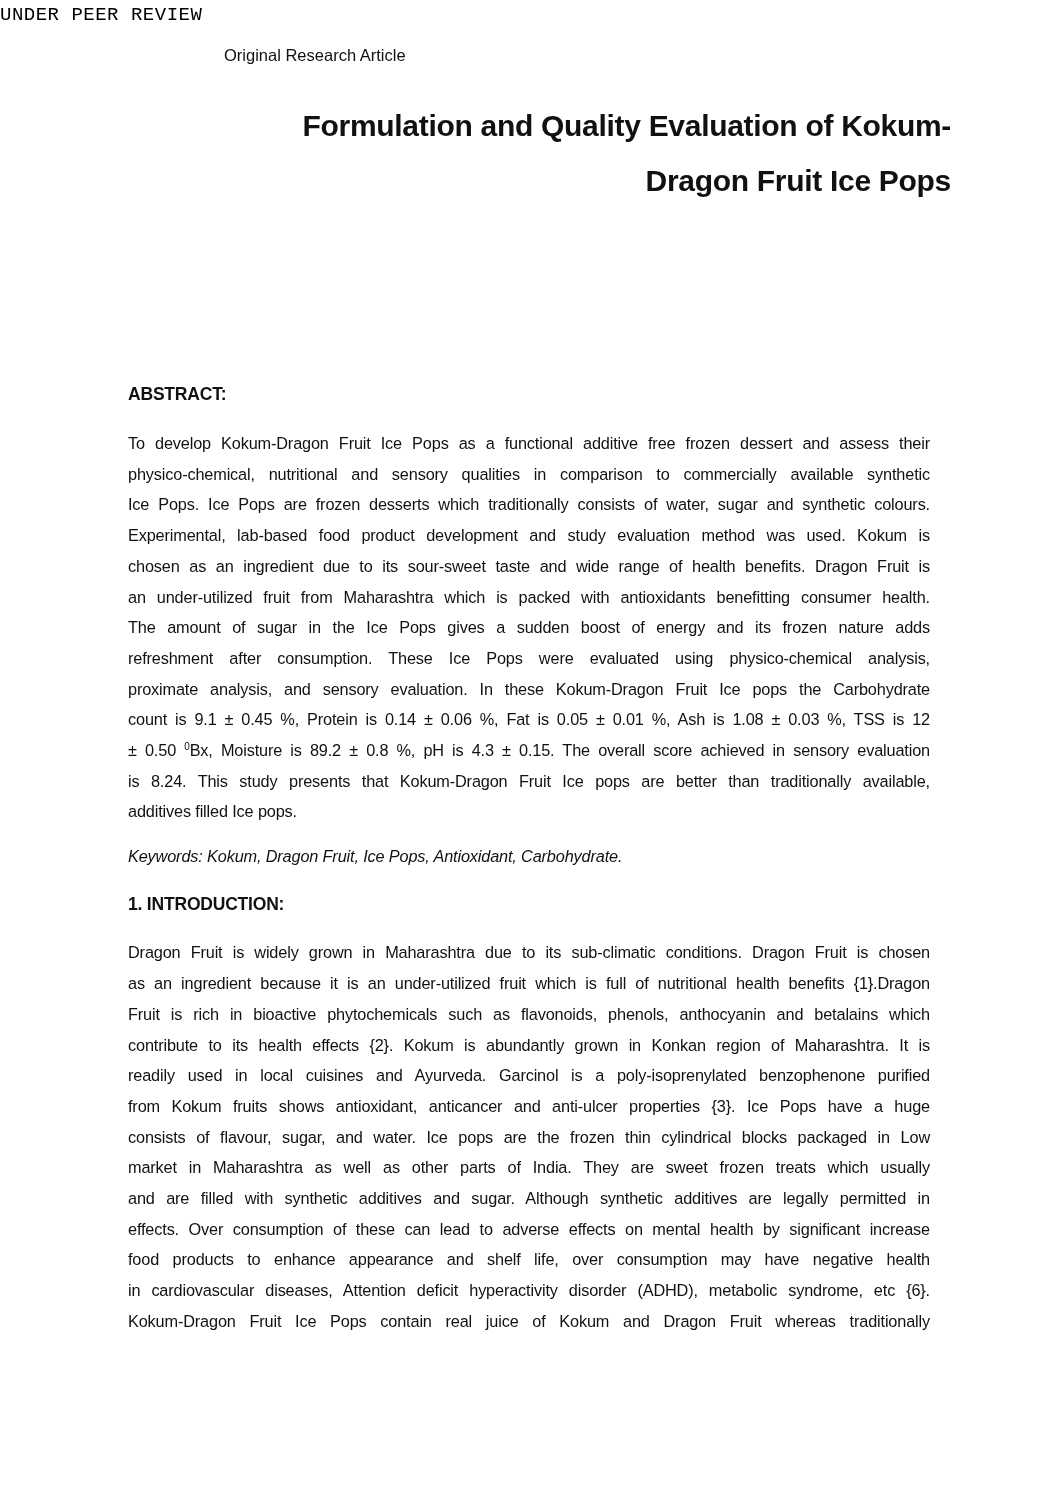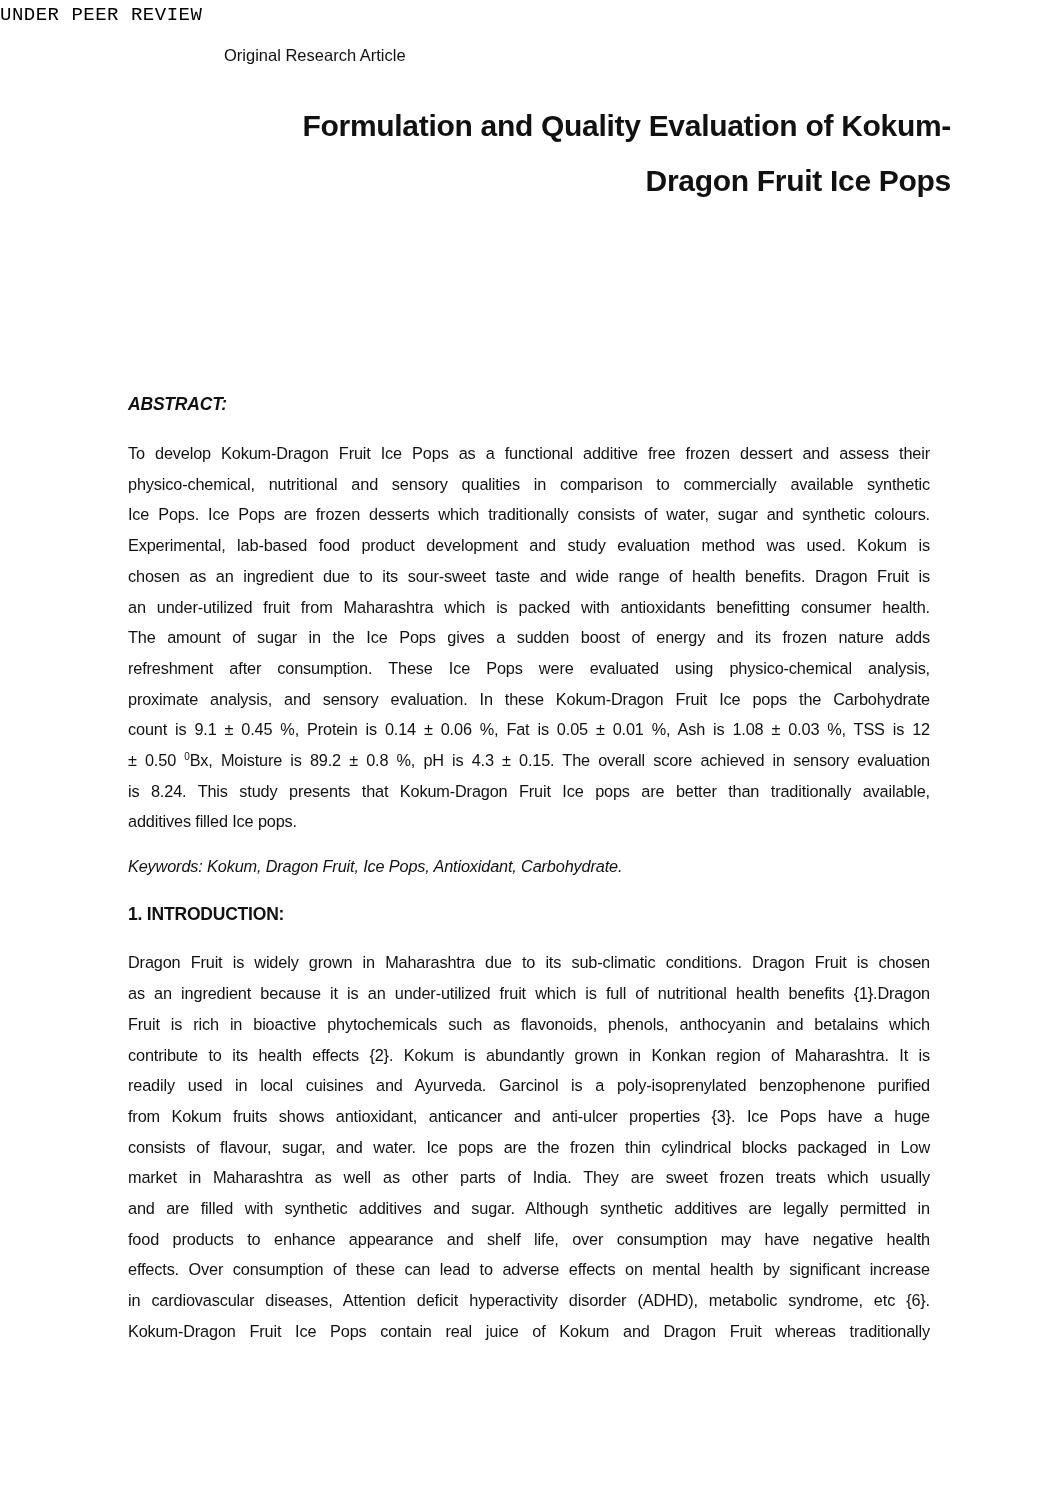--- a/index.html
+++ b/index.html
@@ -66,21 +66,21 @@
     }
     .para .line {
       display: block;
       text-align: justify;
       text-align-last: justify;
       white-space: nowrap;
     }
     .para .line.last {
       text-align-last: left;
     }
-    .abstract-heading { margin-top: 13px; font-style: italic; }
+    .abstract-heading { margin-top: 3px; }
     .abstract-body { margin-top: 21px; }
     .keywords {
       font-style: italic;
       font-size: 16.3px;
       line-height: 26px;
       letter-spacing: -0.15px;
     }
     .intro-heading { margin-top: 22px; }
     .intro-body { margin-top: 20px; }
     sup { font-size: 10px; vertical-align: 6px; line-height: 0; }
@@ -124,19 +124,19 @@
   <p class="para intro-body">
     <span class="line">Dragon Fruit is widely grown in Maharashtra due to its sub-climatic conditions. Dragon Fruit is chosen</span>
     <span class="line">as an ingredient because it is an under-utilized fruit which is full of nutritional health benefits {1}.Dragon</span>
     <span class="line">Fruit is rich in bioactive phytochemicals such as flavonoids, phenols, anthocyanin and betalains which</span>
     <span class="line">contribute to its health effects {2}. Kokum is abundantly grown in Konkan region of Maharashtra. It is</span>
     <span class="line">readily used in local cuisines and Ayurveda. Garcinol is a poly-isoprenylated benzophenone purified</span>
     <span class="line">from Kokum fruits shows antioxidant, anticancer and anti-ulcer properties {3}. Ice Pops have a huge</span>
     <span class="line">consists of flavour, sugar, and water. Ice pops are the frozen thin cylindrical blocks packaged in Low</span>
     <span class="line">market in Maharashtra as well as other parts of India. They are sweet frozen treats which usually</span>
     <span class="line">and are filled with synthetic additives and sugar. Although synthetic additives are legally permitted in</span>
+    <span class="line">effects. Over consumption of these can lead to adverse effects on mental health by significant increase</span>
     <span class="line">food products to enhance appearance and shelf life, over consumption may have negative health</span>
-    <span class="line">effects. Over consumption of these can lead to adverse effects on mental health by significant increase</span>
     <span class="line">in cardiovascular diseases, Attention deficit hyperactivity disorder (ADHD), metabolic syndrome, etc {6}.</span>
     <span class="line">Kokum-Dragon Fruit Ice Pops contain real juice of Kokum and Dragon Fruit whereas traditionally</span>
   </p>
 
 </div>
 
 </body></html>

